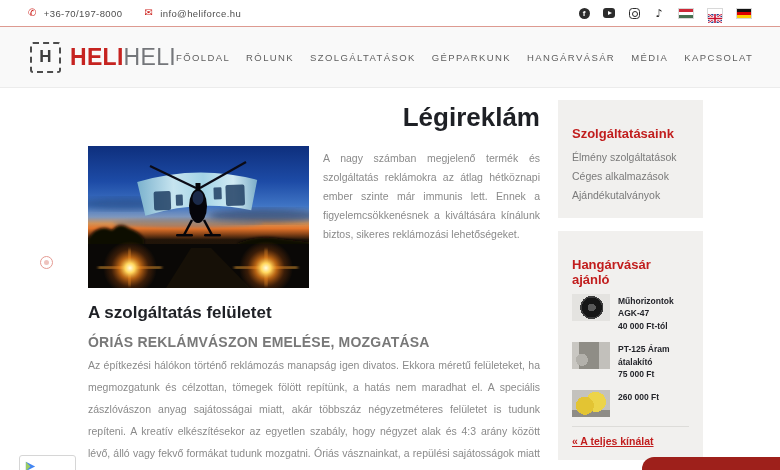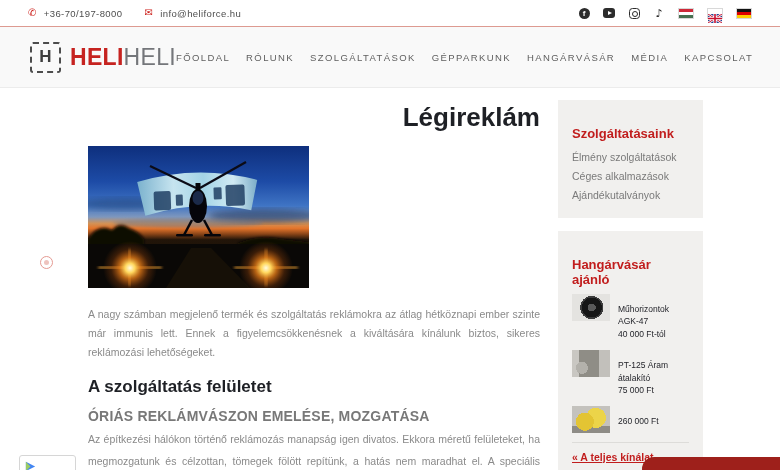--- a/index.html
+++ b/index.html
@@ -41,37 +41,37 @@
   .brand-light { color:#74767a; font-weight:400; }
   .nav { margin-left:auto; display:flex; gap:16px; }
   .nav-item { font-size:9.5px; color:#606060; letter-spacing:1.4px; font-weight:500; cursor:pointer; }
 
   
   .layout { display:flex; gap:18px; padding:12px 77px 0 88px; }
   .content { width:452px; }
   .sidebar { width:145px; flex:none; }
 
   h1.page-title { font-size:26px; font-weight:bold; color:#1e2025; margin:2px 0 13px;text-align:right; }
-  .intro-row { display:flex; gap:14px;flex-direction:column; }
+  .intro-row { display:flex; gap:14px; }
   .hero { width:221px; height:142px; flex:none; }
   .intro-text { flex:1; font-size:10.5px; color:#8a8a8a; line-height:1.82;
     text-align:justify; padding-top:3px; }
   h2.section-title { font-size:17px; font-weight:bold; color:#1e2025; margin:15px 0 11px; }
   .lead { font-size:10.5px; font-weight:bold; color:#7d7d7d; margin-bottom:17px; }
   .sub-title { font-size:14px; font-weight:bold; color:#787878; letter-spacing:.2px; margin-bottom:4px; }
   .body-text { font-size:10.5px; color:#8a8a8a; line-height:22px; text-align:justify; }
 
   
   .side-box { background:#f1f0ee; padding:26px 14px 13px; margin-bottom:13px; }
   .side-box.latest { margin-top:24px; margin-bottom:0; padding-bottom:20px; }
   .side-title { font-size:13px; font-weight:bold; color:#c11d1d; margin-bottom:7px; }
   .side-link { font-size:10.5px; color:#7a7a7a; line-height:1.8; cursor:pointer; }
   .side-item { display:flex; gap:8px; margin-bottom:9px; cursor:pointer; }
   .thumb { width:38px; height:27px; flex:none; }
-  .side-item-text { font-size:8.5px; font-weight:normal; color:#24252b; line-height:1.5; padding-top:1px;margin-top:8px; }
+  .side-item-text { font-size:8.5px; font-weight:bold; color:#24252b; line-height:1.5; padding-top:1px; }
   .divider { border-top:1px solid #dddcd9; margin:4px 0 8px; }
   .more-link { font-size:10.5px; color:#c11d1d; font-weight:bold; cursor:pointer;text-decoration:underline; }
 
   
   .th-gauge { background:radial-gradient(circle at 52% 50%,#5a5a5a 0 4px,#161616 4px 10px,#3c3c3c 10px 11.5px,#e4e3e0 11.5px); }
   .th-transformer { background:
     radial-gradient(circle at 26% 66%,#b3b1ab 0 6px,transparent 6px),
     linear-gradient(90deg,#c9c7c2 0 18%,#8f8d86 18% 72%,#c2c0bb 72%),
     linear-gradient(#cfcdc8,#b2b0aa); }
   .th-tank { background:

